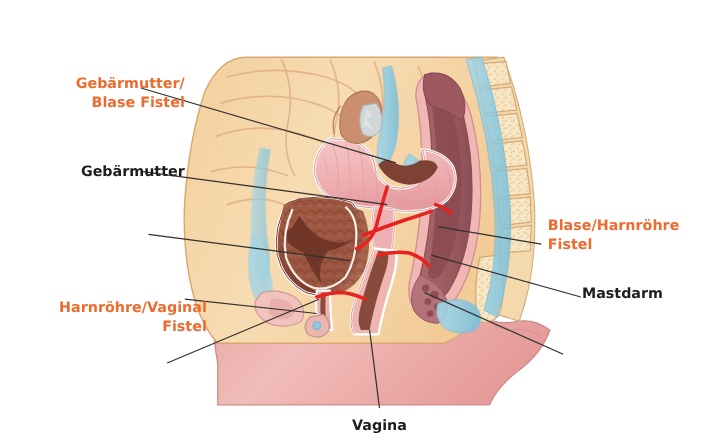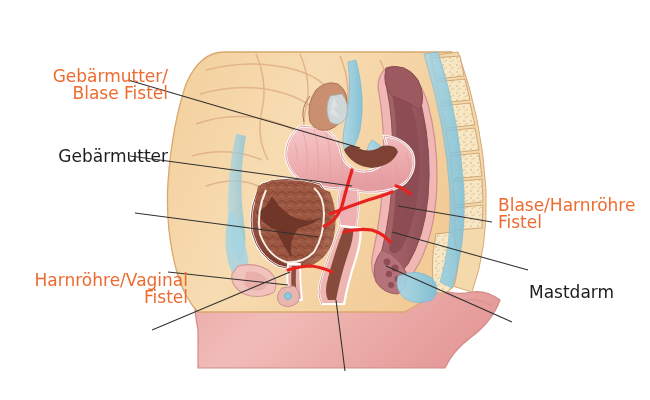--- a/index.html
+++ b/index.html
@@ -34,24 +34,25 @@
     top: 28px;
     width: 650px;
     text-align: center;
     font-size: 13.5px;
     color: #2b2b2b;
   }
 
   
   .label {
     position: absolute;
-    font-size: 17px;
+    font-size: 13px;
     line-height: 17px;
     color: #1d1d1d;
     white-space: pre-line;
+    font-weight: bold;
   }
   .label.fistula { color: #ee6b30; }
   .label.r { text-align: right; }
   .label.l { text-align: left; }
   .label.c { text-align: center; }
 
   
   #art {
     position: absolute;
     left: 0; top: 0;
@@ -312,17 +313,18 @@
   <div class="label r" style="left:18px; top:148px; width:150px;">Gebärmutter</div>
 
 
   <div class="label fistula r" style="left:8px; top:272px; width:180px;">Harnröhre/Vaginal
 Fistel</div>
 
 
   <div class="label fistula l" style="left:498px; top:197px; width:150px;">Blase/Harnröhre
 Fistel</div>
 
-  <div class="label l" style="left:529px; top:284px; width:120px;">Mastdarm</div>
-
-
+  <div class="label l" style="left:529px; top:259px; width:120px;">Mastdarm</div>
+
+
+  <div class="label c" style="left:300px; top:379px; width:90px;">Vagina</div>
 
 </div>
 
 </body></html>

